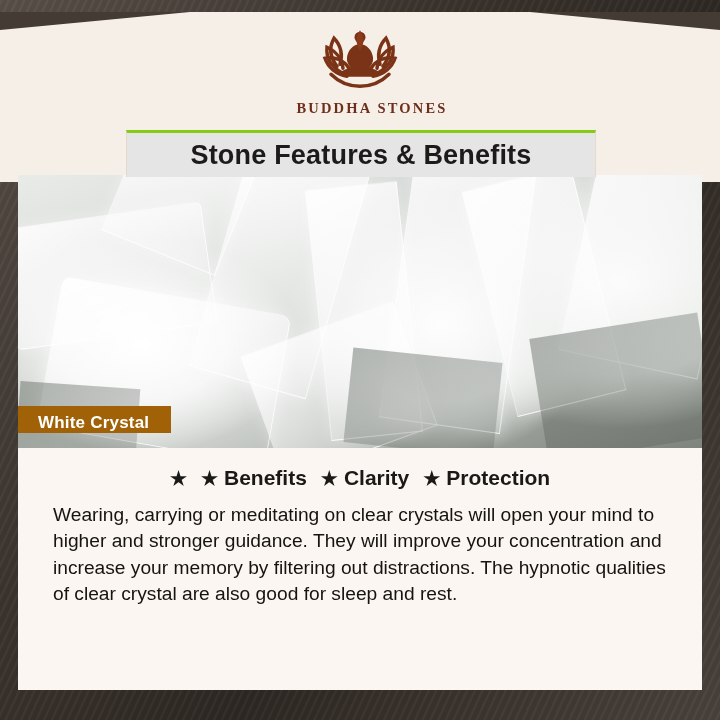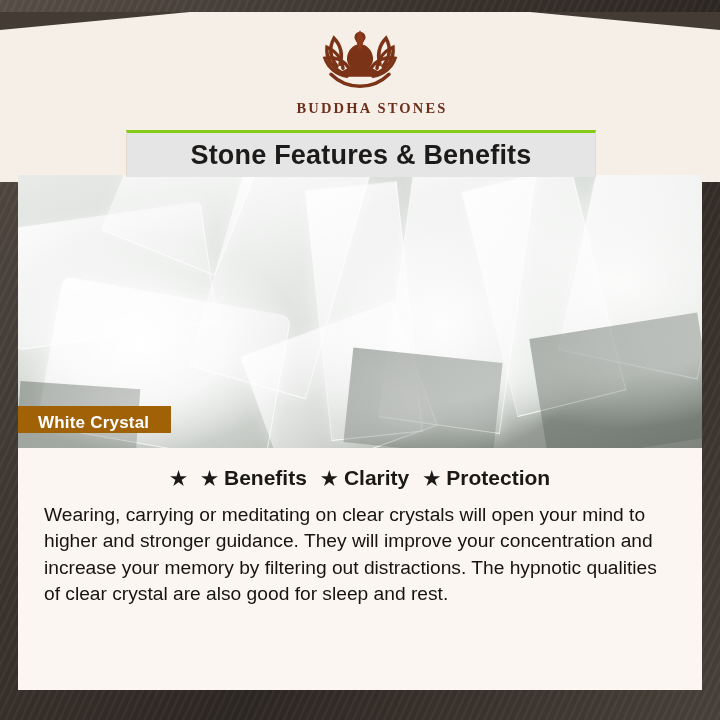--- a/index.html
+++ b/index.html
@@ -185,20 +185,21 @@
     color: #1b1917;
     line-height: 1;
   }
   .paragraph {
     padding: 12px 26px 0 26px;
     font-size: 19.2px;
     line-height: 1.37;
     color: #16140f;
     font-family: "Liberation Sans", sans-serif;
     text-align: left;
+    margin-left: 9px;
   }
 
   
 </style>
 </head>
 <body>
 
 <div class="page">
 
   <div class="frame-bg"></div>

